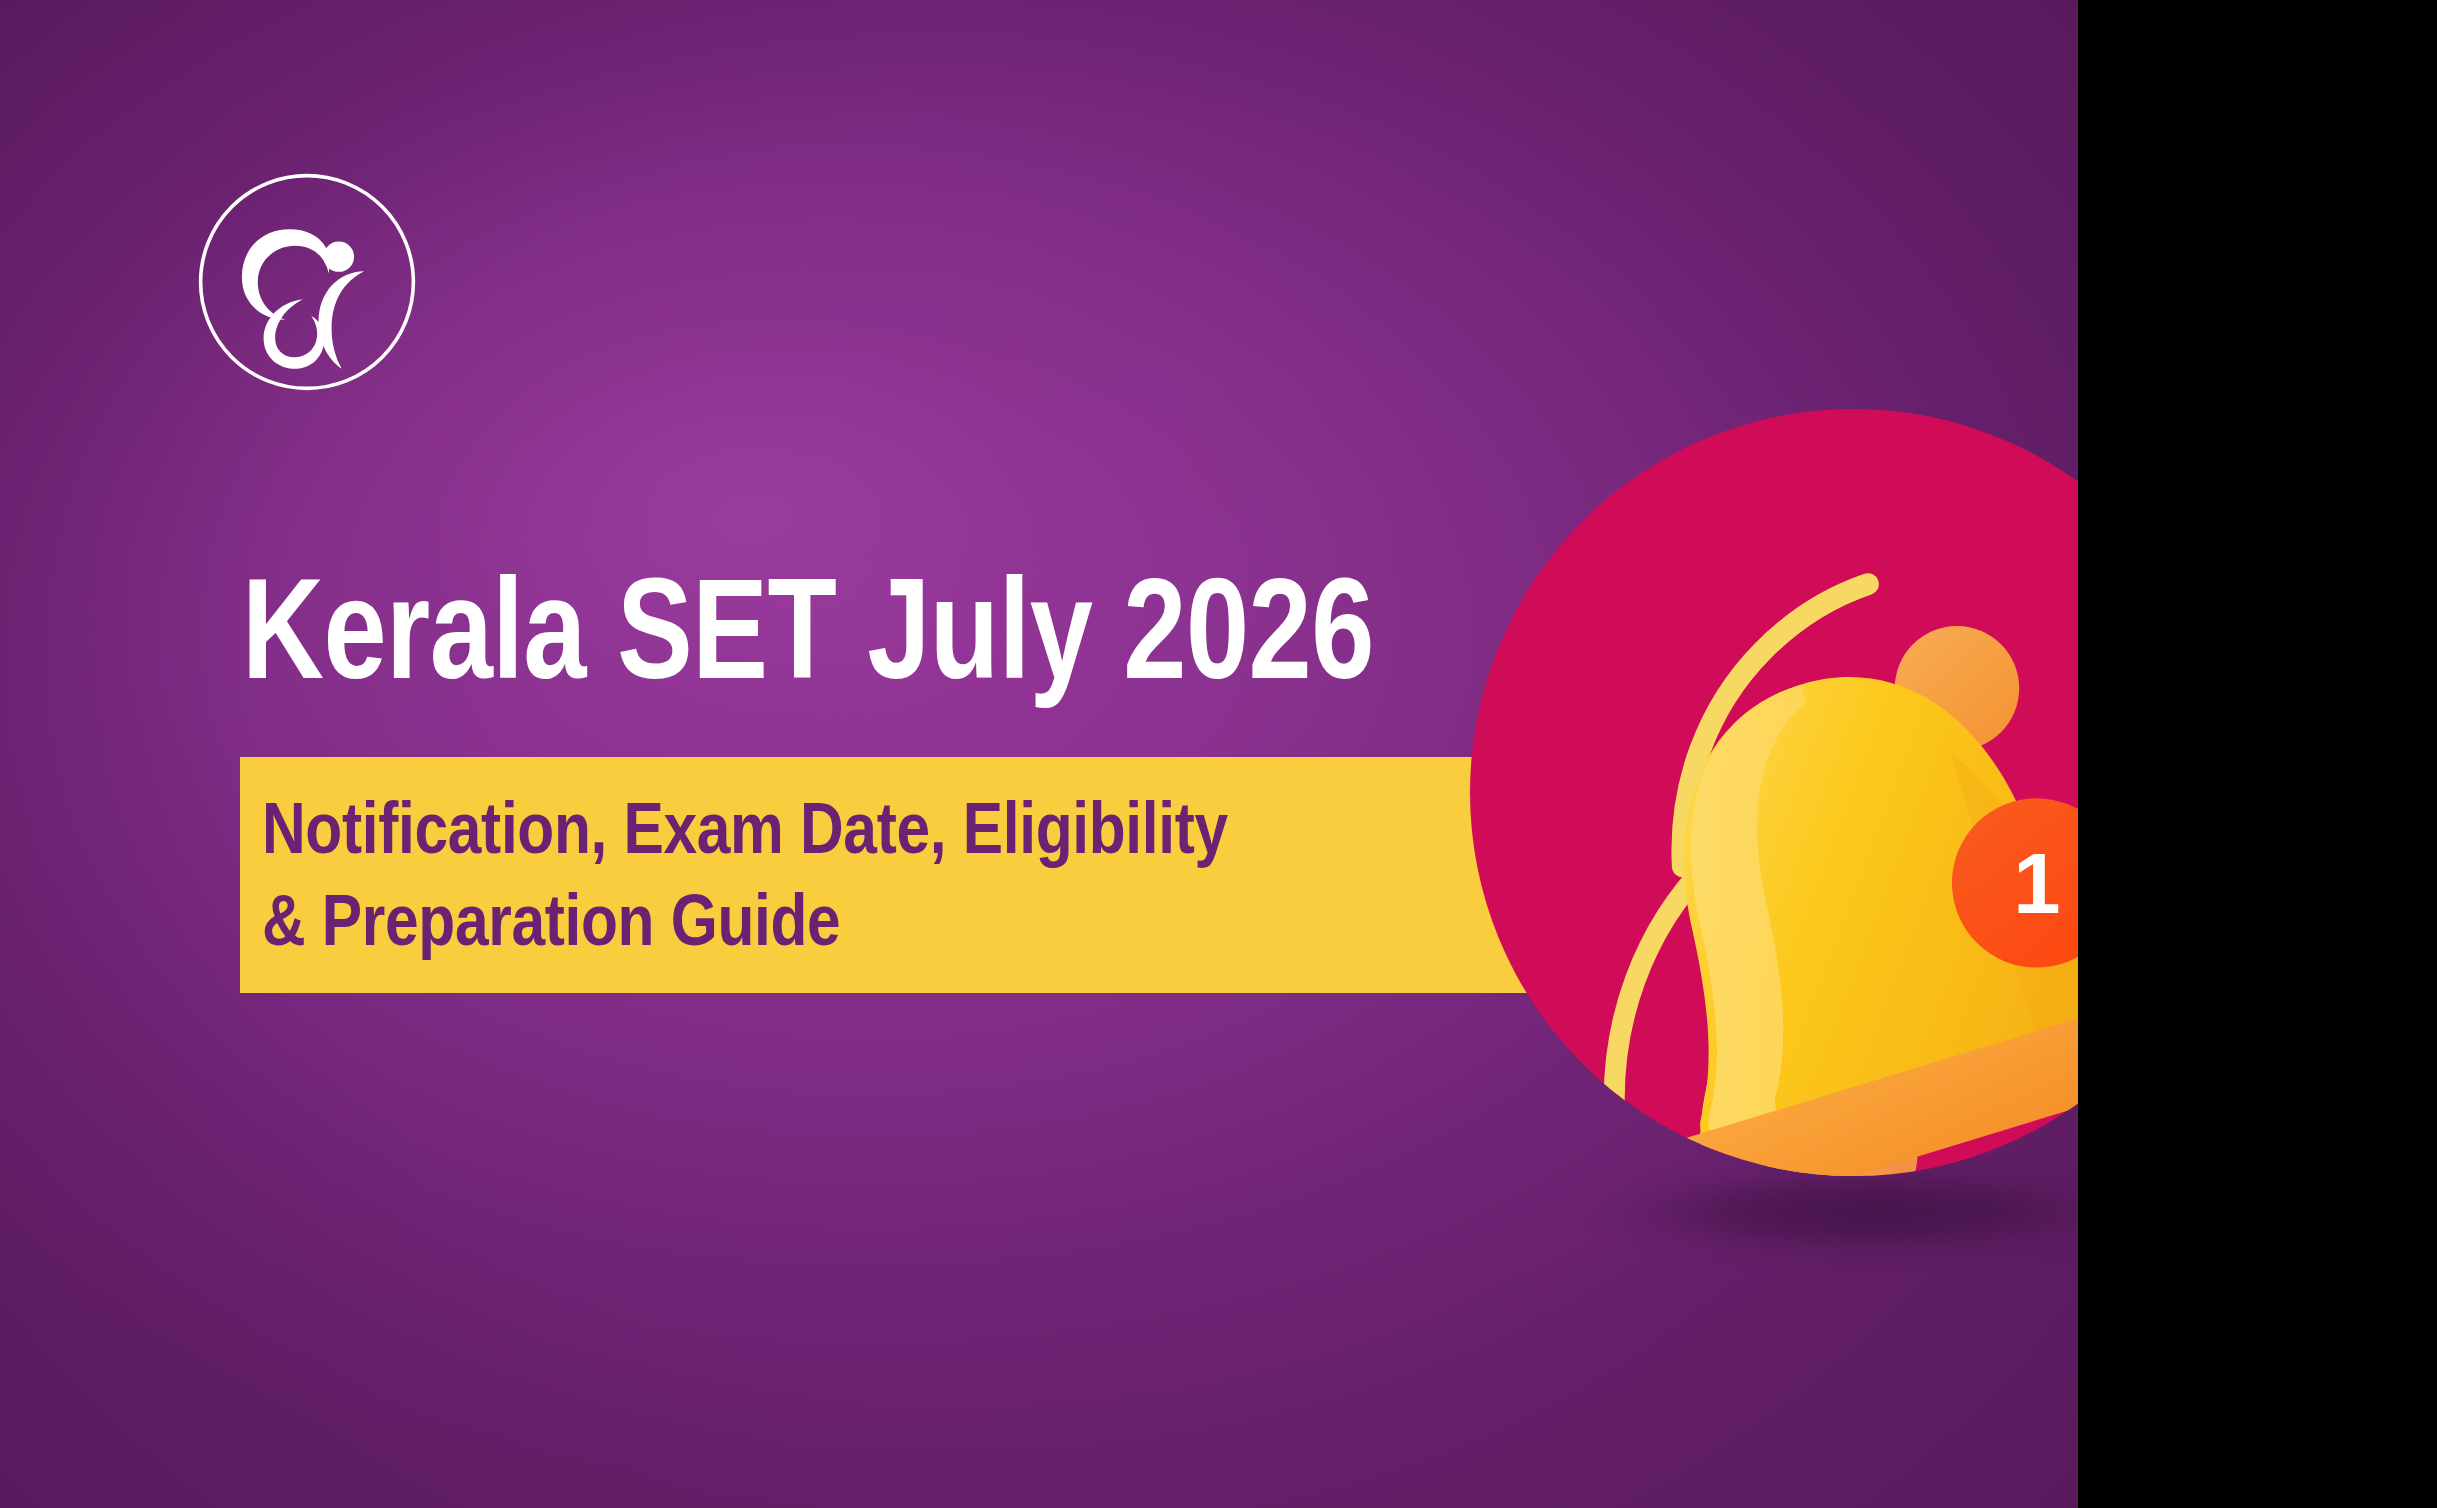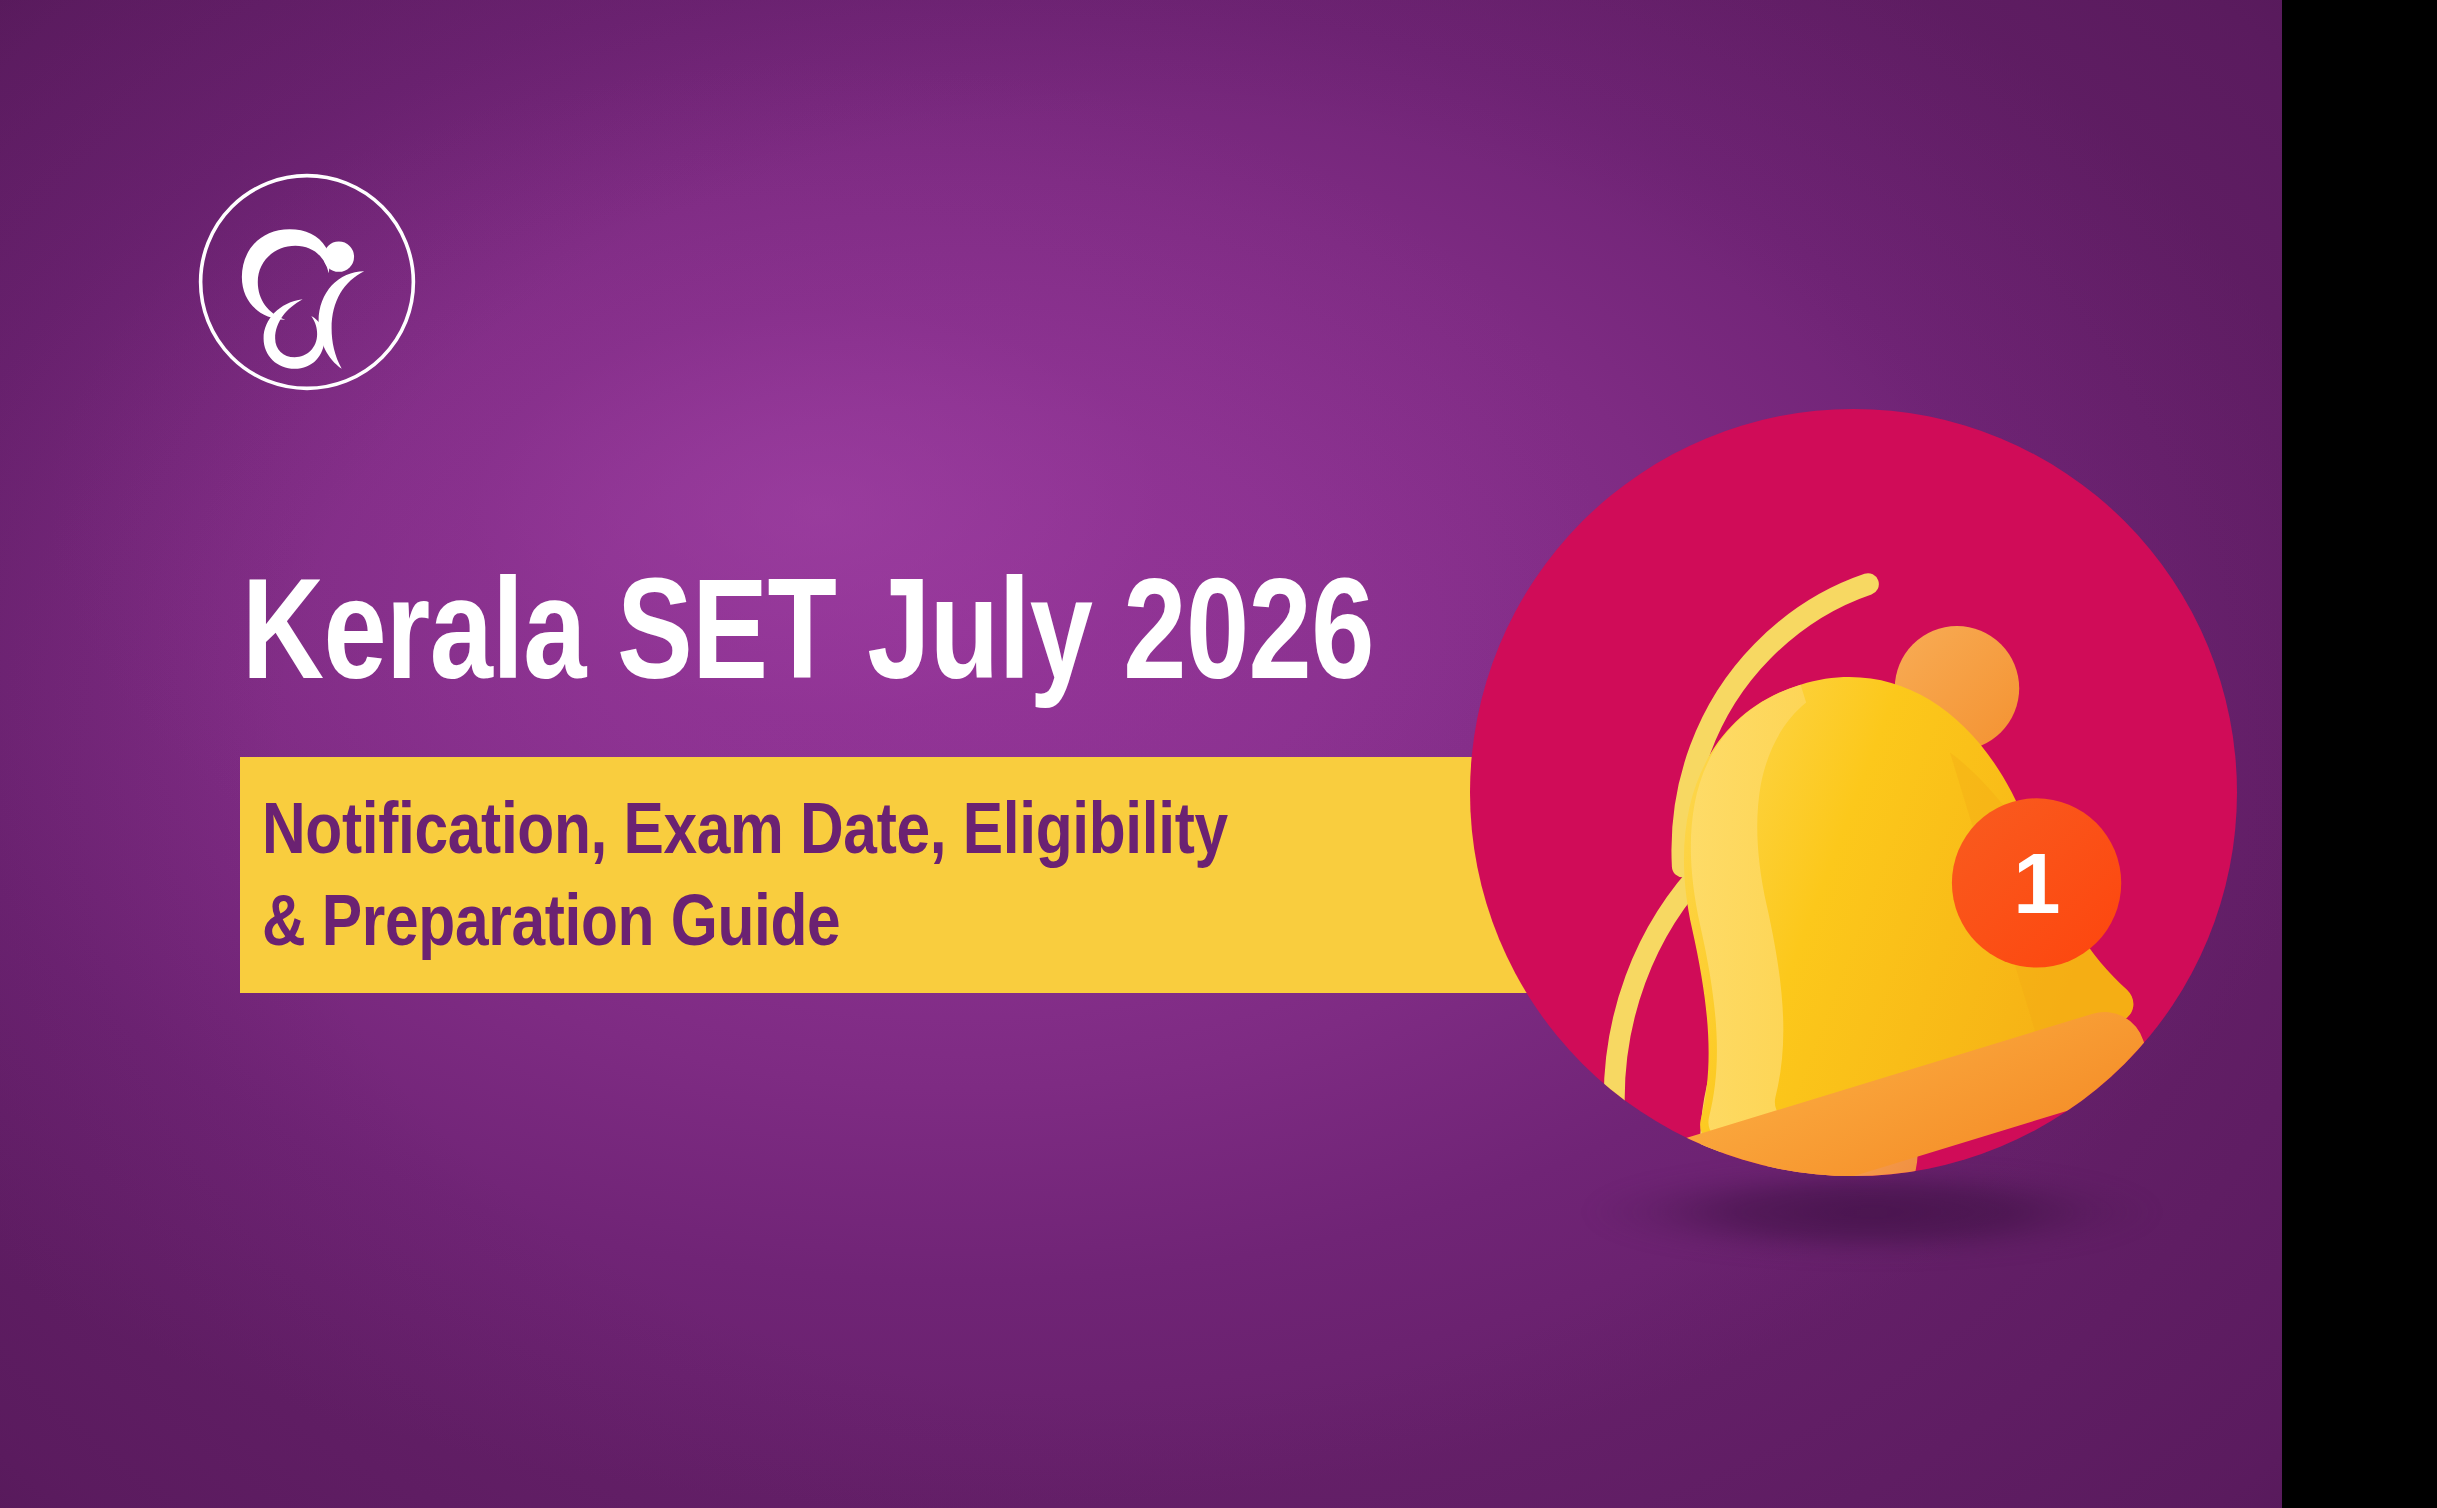--- a/index.html
+++ b/index.html
@@ -2,21 +2,21 @@
 <html style="font-size:11.6px"><head>
 <meta charset="utf-8">
 <style>
   html, body {
     margin: 0;
     padding: 0;
     background: #000;
   }
   #banner {
     position: relative;
-    width: 2282px;
+    width: 2078px;
     height: 1508px;
     overflow: hidden;
     font-family: "Liberation Sans", sans-serif;
     background: #66216A;
   }
   
   .bg-base {
     position: absolute;
     inset: 0;
     background: #6A2270;

